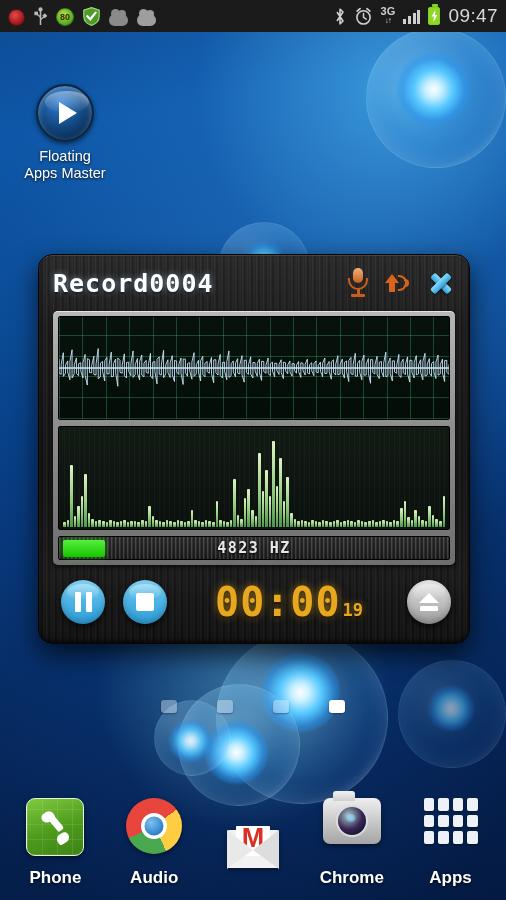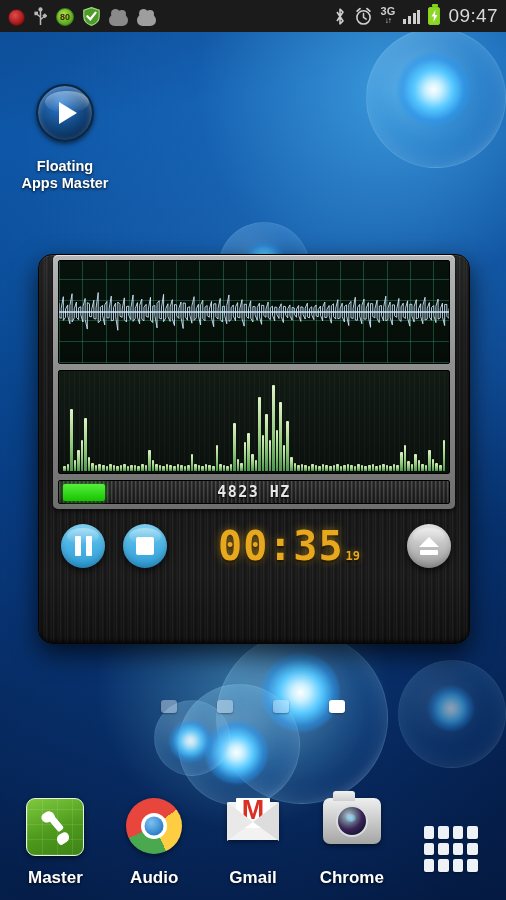--- a/index.html
+++ b/index.html
@@ -83,21 +83,21 @@
     border:2.5px solid #0a2744;
     box-shadow:0 2px 5px rgba(0,0,0,.55), inset 0 2px 6px rgba(255,255,255,.35);
     display:flex; align-items:center; justify-content:center; position:relative;
   }
   .shortcut-icon:after {
     content:""; position:absolute; left:7px; top:5px; width:44px; height:22px;
     border-radius:50%; background:linear-gradient(180deg, rgba(255,255,255,.42), rgba(255,255,255,0));
   }
   .play-tri { width:0; height:0; border-left:18px solid #ffffff;
     border-top:11px solid transparent; border-bottom:11px solid transparent; margin-left:6px; }
-  .shortcut-label { margin-top:16px; color:#ffffff; font-size:14.5px; font-weight:bold;
+  .shortcut-label { margin-top:6px; color:#ffffff; font-size:14.5px; font-weight:normal;
     line-height:17px; text-shadow:0 1px 3px rgba(0,0,0,.85); }
 
   
   #audio-window {
     position:absolute; left:38px; top:254px; width:432px; height:390px; z-index:30;
     border-radius:14px;
     background:
       repeating-linear-gradient(90deg, rgba(255,255,255,.045) 0px, rgba(255,255,255,.045) 1px, rgba(0,0,0,.18) 2px, rgba(0,0,0,.10) 4px, rgba(255,255,255,.03) 5px, rgba(0,0,0,.14) 7px),
       linear-gradient(180deg, #2b2b2b 0%, #1d1d1d 20%, #161616 55%, #1b1b1b 82%, #111111 100%);
     box-shadow:0 10px 26px rgba(0,0,0,.7), inset 0 1px 0 rgba(255,255,255,.14), inset 0 -2px 4px rgba(0,0,0,.7);
@@ -188,21 +188,21 @@
   .eject .tri { position:absolute; left:0; top:0; width:0; height:0;
     border-left:10px solid transparent; border-right:10px solid transparent; border-bottom:10px solid #fff; }
   .eject .bar { position:absolute; left:1px; bottom:0; width:18px; height:5px; background:#fff; border-radius:1px; }
   #timer-wrap { flex:1; display:flex; align-items:baseline; justify-content:center; margin-left:4px; }
   #timer-main {
     color:#e8a81e; font-size:40px; font-weight:bold; letter-spacing:1px;
     font-family:"DejaVu Sans Mono", monospace;
     text-shadow:0 0 9px rgba(232,168,30,.55), 0 2px 2px rgba(0,0,0,.95);
   }
   #timer-ms {
-    color:#e8a81e; font-size:12px; font-weight:bold; margin-left:2px;
+    color:#e8a81e; font-size:17px; font-weight:bold; margin-left:2px;
     font-family:"DejaVu Sans Mono", monospace;
     text-shadow:0 0 7px rgba(232,168,30,.5), 0 2px 2px rgba(0,0,0,.95);
   }
 
   
   #page-indicator { position:absolute; left:0; right:0; top:700px; display:flex;
     justify-content:center; gap:40px; z-index:20; }
   #page-indicator .pdot { width:16px; height:13px; border-radius:3px;
     background:rgba(225,238,252,.42); box-shadow:0 1px 2px rgba(0,0,0,.35); }
   #page-indicator .pdot.active { background:#ffffff; }
@@ -362,20 +362,41 @@
         <span class="play-tri"></span>
       </div>
     <div class="shortcut-label">
       <span>Floating</span><br>
       <span>Apps Master</span>
     </div>
   </div>
 
   <div id="audio-window">
 
+    <div id="window-titlebar">
+      <div id="window-title">Record0004</div>
+      <div id="titlebar-actions">
+        <span class="mic-icon">
+          <span class="cap"></span>
+            <span class="arc"></span>
+            <span class="stem"></span>
+            <span class="base"></span>
+        </span>
+        <span class="spk-icon">
+          <span class="up"></span>
+            <span class="upb"></span>
+            <span class="w1"></span>
+            <span class="w2"></span>
+        </span>
+        <span class="close-x">
+            <span></span>
+            <span></span>
+          </span>
+      </div>
+    </div>
 
     <div id="screens-bezel">
       <div id="waveform-screen">
         <svg id="waveform-svg" viewBox="0 0 400 104" preserveAspectRatio="none">
             <path d="M0.00 43.00 L0.00 56.95 L2.23 58.60 L2.23 48.37 L4.47 36.40 L4.47 60.58 L6.70 57.40 L6.70 49.03 L8.94 44.80 L8.94 55.96 L11.17 64.00 L11.17 45.40 L13.41 33.40 L13.41 62.23 L15.64 58.00 L15.64 48.70 L17.88 41.80 L17.88 57.61 L20.11 59.80 L20.11 47.71 L22.35 46.60 L22.35 54.97 L24.58 62.20 L24.58 46.39 L26.82 38.20 L26.82 59.59 L29.05 69.40 L29.05 42.43 L31.28 43.60 L31.28 56.62 L33.52 56.80 L33.52 49.36 L35.75 40.00 L35.75 58.60 L37.99 59.20 L37.99 48.04 L40.22 32.20 L40.22 62.89 L42.46 61.00 L42.46 47.05 L44.69 45.40 L44.69 55.63 L46.93 65.20 L46.93 44.74 L49.16 41.20 L49.16 57.94 L51.40 58.00 L51.40 48.70 L53.63 35.80 L53.63 60.91 L55.87 60.40 L55.87 47.38 L58.10 43.00 L58.10 56.95 L60.34 70.60 L60.34 41.77 L62.57 44.20 L62.57 56.29 L64.80 57.40 L64.80 49.03 L67.04 37.60 L67.04 59.92 L69.27 62.20 L69.27 46.39 L71.51 46.00 L71.51 55.30 L73.74 59.80 L73.74 47.71 L75.98 34.60 L75.98 61.57 L78.21 58.60 L78.21 48.37 L80.45 42.40 L80.45 57.28 L82.68 64.00 L82.68 45.40 L84.92 38.80 L84.92 59.26 L87.15 61.00 L87.15 47.05 L89.39 44.20 L89.39 56.29 L91.62 57.40 L91.62 49.03 L93.85 37.00 L93.85 60.25 L96.09 62.80 L96.09 46.06 L98.32 45.40 L98.32 55.63 L100.56 68.20 L100.56 43.09 L102.79 40.60 L102.79 58.27 L105.03 59.20 L105.03 48.04 L107.26 34.00 L107.26 61.90 L109.50 58.00 L109.50 48.70 L111.73 43.60 L111.73 56.62 L113.97 61.60 L113.97 46.72 L116.20 39.40 L116.20 58.93 L118.44 65.80 L118.44 44.41 L120.67 44.80 L120.67 55.96 L122.91 58.60 L122.91 48.37 L125.14 41.80 L125.14 57.61 L127.37 68.80 L127.37 42.76 L129.61 43.00 L129.61 56.95 L131.84 60.40 L131.84 47.38 L134.08 46.60 L134.08 54.97 L136.31 63.40 L136.31 45.73 L138.55 36.40 L138.55 60.58 L140.78 58.00 L140.78 48.70 L143.02 44.20 L143.02 56.29 L145.25 65.20 L145.25 44.74 L147.49 40.00 L147.49 58.60 L149.72 61.00 L149.72 47.05 L151.96 45.40 L151.96 55.63 L154.19 57.40 L154.19 49.03 L156.42 41.20 L156.42 57.94 L158.66 67.00 L158.66 43.75 L160.89 43.60 L160.89 56.62 L163.13 59.20 L163.13 48.04 L165.36 38.20 L165.36 59.59 L167.60 62.20 L167.60 46.39 L169.83 46.00 L169.83 55.30 L172.07 64.00 L172.07 45.40 L174.30 34.60 L174.30 61.57 L176.54 59.80 L176.54 47.71 L178.77 44.80 L178.77 55.96 L181.01 61.00 L181.01 47.05 L183.24 42.40 L183.24 57.28 L185.47 58.00 L185.47 48.70 L187.71 39.40 L187.71 58.93 L189.94 66.40 L189.94 44.08 L192.18 44.20 L192.18 56.29 L194.41 58.60 L194.41 48.37 L196.65 40.60 L196.65 58.27 L198.88 62.20 L198.88 46.39 L201.12 46.60 L201.12 54.97 L203.35 60.40 L203.35 47.38 L205.59 43.00 L205.59 56.95 L207.82 64.60 L207.82 45.07 L210.06 45.40 L210.06 55.63 L212.29 57.40 L212.29 49.03 L214.53 41.80 L214.53 57.61 L216.76 59.80 L216.76 47.71 L218.99 46.00 L218.99 55.30 L221.23 61.00 L221.23 47.05 L223.46 47.20 L223.46 54.64 L225.70 58.60 L225.70 48.37 L227.93 43.60 L227.93 56.62 L230.17 62.80 L230.17 46.06 L232.40 46.60 L232.40 54.97 L234.64 58.00 L234.64 48.70 L236.87 44.80 L236.87 55.96 L239.11 60.40 L239.11 47.38 L241.34 47.80 L241.34 54.31 L243.58 57.40 L243.58 49.03 L245.81 45.40 L245.81 55.63 L248.04 61.60 L248.04 46.72 L250.28 47.20 L250.28 54.64 L252.51 59.20 L252.51 48.04 L254.75 43.00 L254.75 56.95 L256.98 58.00 L256.98 48.70 L259.22 46.60 L259.22 54.97 L261.45 59.80 L261.45 47.71 L263.69 44.80 L263.69 55.96 L265.92 56.80 L265.92 49.36 L268.16 46.00 L268.16 55.30 L270.39 61.00 L270.39 47.05 L272.63 41.80 L272.63 57.61 L274.86 57.40 L274.86 49.03 L277.09 45.40 L277.09 55.63 L279.33 63.40 L279.33 45.73 L281.56 43.60 L281.56 56.62 L283.80 59.20 L283.80 48.04 L286.03 39.40 L286.03 58.93 L288.27 58.00 L288.27 48.70 L290.50 43.00 L290.50 56.95 L292.74 62.20 L292.74 46.39 L294.97 44.80 L294.97 55.96 L297.21 65.80 L297.21 44.41 L299.44 41.20 L299.44 57.94 L301.68 58.60 L301.68 48.37 L303.91 37.00 L303.91 60.25 L306.15 60.40 L306.15 47.38 L308.38 44.20 L308.38 56.29 L310.61 64.00 L310.61 45.40 L312.85 38.80 L312.85 59.26 L315.08 59.20 L315.08 48.04 L317.32 42.40 L317.32 57.28 L319.55 67.60 L319.55 43.42 L321.79 43.60 L321.79 56.62 L324.02 58.00 L324.02 48.70 L326.26 40.00 L326.26 58.60 L328.49 62.80 L328.49 46.06 L330.73 45.40 L330.73 55.63 L332.96 61.00 L332.96 47.05 L335.20 35.80 L335.20 60.91 L337.43 59.80 L337.43 47.71 L339.66 41.80 L339.66 57.61 L341.90 65.20 L341.90 44.74 L344.13 44.80 L344.13 55.96 L346.37 57.40 L346.37 49.03 L348.60 38.20 L348.60 59.59 L350.84 61.60 L350.84 46.72 L353.07 43.00 L353.07 56.95 L355.31 58.60 L355.31 48.37 L357.54 40.60 L357.54 58.27 L359.78 66.40 L359.78 44.08 L362.01 44.20 L362.01 56.29 L364.25 62.20 L364.25 46.39 L366.48 39.40 L366.48 58.93 L368.72 58.00 L368.72 48.70 L370.95 43.60 L370.95 56.62 L373.18 64.00 L373.18 45.40 L375.42 37.00 L375.42 60.25 L377.65 59.20 L377.65 48.04 L379.89 42.40 L379.89 57.28 L382.12 60.40 L382.12 47.38 L384.36 45.40 L384.36 55.63 L386.59 62.80 L386.59 46.06 L388.83 38.80 L388.83 59.26 L391.06 58.00 L391.06 48.70 L393.30 43.00 L393.30 56.95 L395.53 65.80 L395.53 44.41 L397.77 44.20 L397.77 56.29 L400.00 58.60 L400.00 48.37 " stroke="#cfe9ff" stroke-width="0.9" fill="none"></path>
             <line x1="0" x2="400" y1="52" y2="52" stroke="#cfe9ff" stroke-width="1.6"></line>
           </svg>
       </div>
       <div id="spectrum-screen">
           <div class="sbar" style="height: 4.77778px;"></div>
@@ -497,21 +518,21 @@
       <div class="rbtn blue">
         <span class="pause-bars">
             <i></i>
             <i></i>
           </span>
       </div>
       <div class="rbtn blue" style="margin-left:18px">
         <span class="stop-sq"></span>
       </div>
       <div id="timer-wrap">
-        <span id="timer-main">00:35</span>
+        <span id="timer-main">00:00</span>
         <span id="timer-ms">19</span>
       </div>
       <div class="rbtn grey">
         <span class="eject">
             <span class="tri"></span>
             <span class="bar"></span>
           </span>
       </div>
     </div>
 
@@ -528,21 +549,21 @@
     <div class="dock-item">
       <div class="dock-glyph">
         <div class="ic-phone">
             <span class="handset">
               <span class="hs1"></span>
               <span class="hs2"></span>
               <span class="hs3"></span>
             </span>
           </div>
       </div>
-      <div class="dock-label">Master</div>
+      <div class="dock-label">Phone</div>
     </div>
     <div class="dock-item">
       <div class="dock-glyph">
         <div class="ic-chrome">
             <span class="ring"></span>
             <span class="inner"></span>
           </div>
       </div>
       <div class="dock-label">Audio</div>
     </div>
@@ -550,21 +571,20 @@
       <div class="dock-glyph">
         <div class="ic-gmail">
           <span class="env-back"></span>
           <span class="paper">
               <span class="m">M</span>
             </span>
           <span class="flapL"></span>
             <span class="flapR"></span>
         </div>
       </div>
-      <div class="dock-label">Gmail</div>
     </div>
     <div class="dock-item">
       <div class="dock-glyph">
         <div class="ic-camera">
             <span class="hump"></span>
             <span class="lens"></span>
           </div>
       </div>
       <div class="dock-label">Chrome</div>
     </div>
@@ -578,16 +598,17 @@
             <i></i>
             <i></i>
             <i></i>
             <i></i>
             <i></i>
             <i></i>
             <i></i>
             <i></i>
           </div>
       </div>
+      <div class="dock-label">Apps</div>
     </div>
   </div>
 
 </div>
 
 </body></html>

